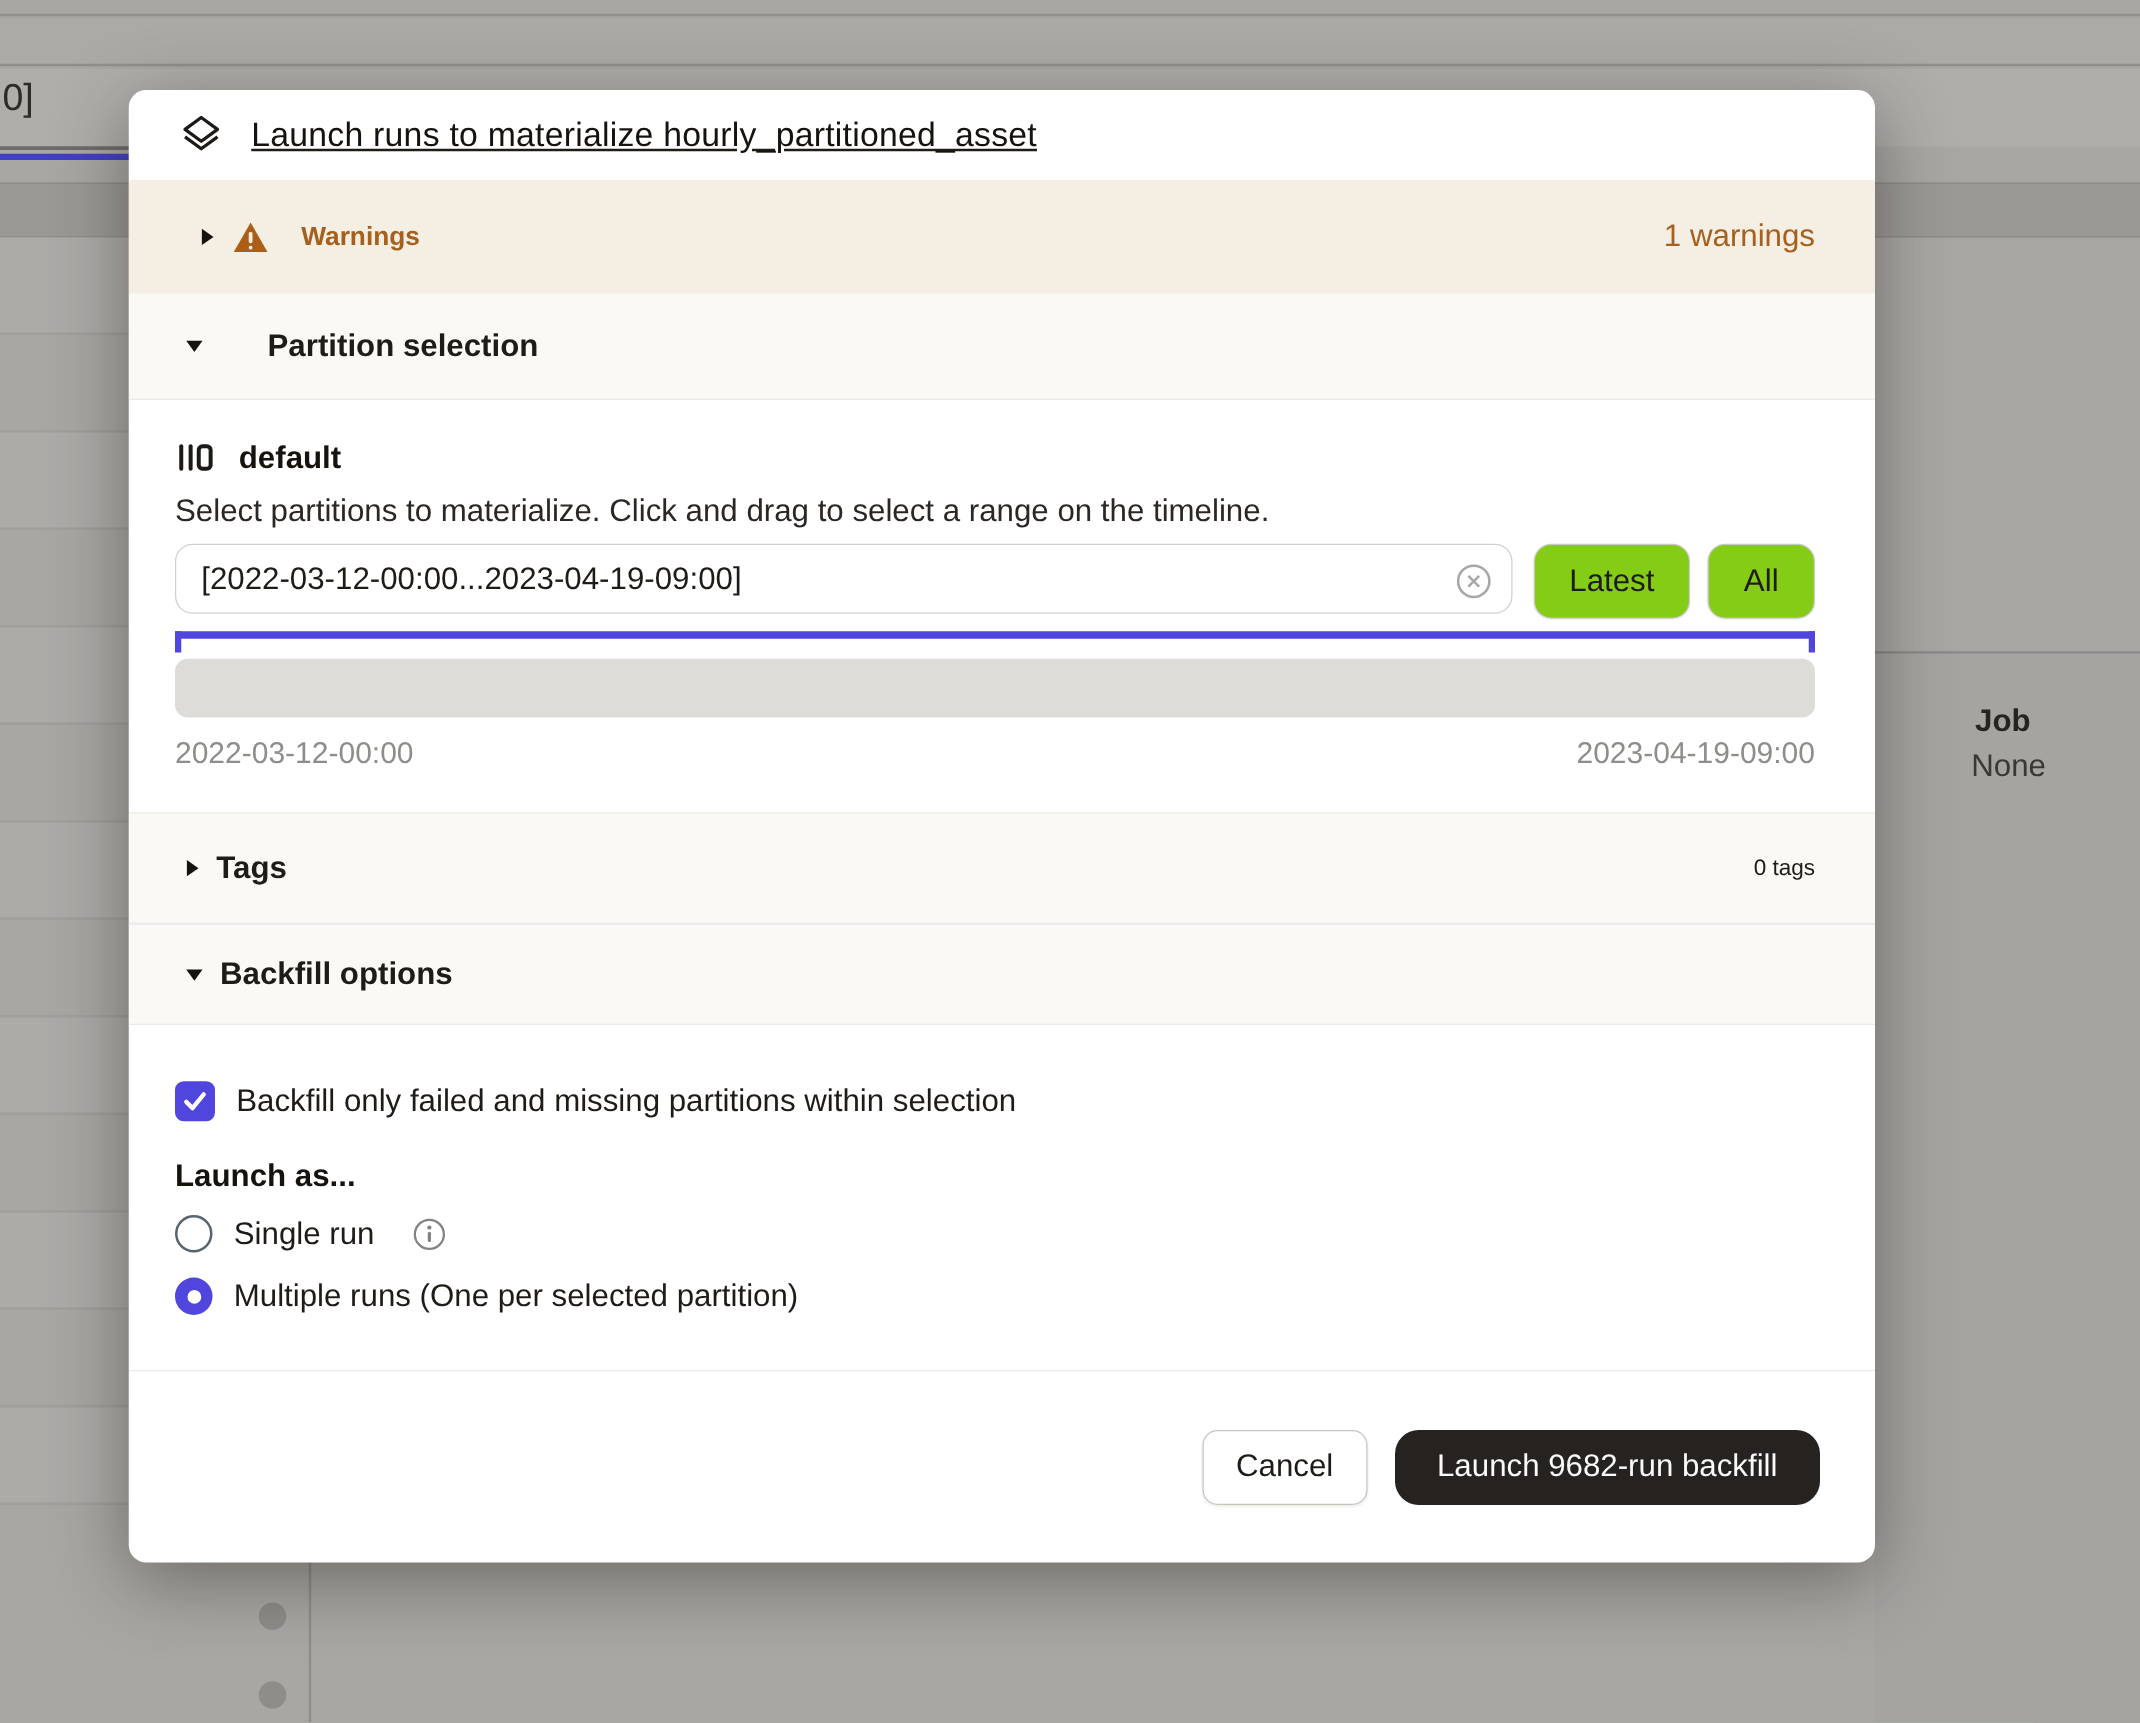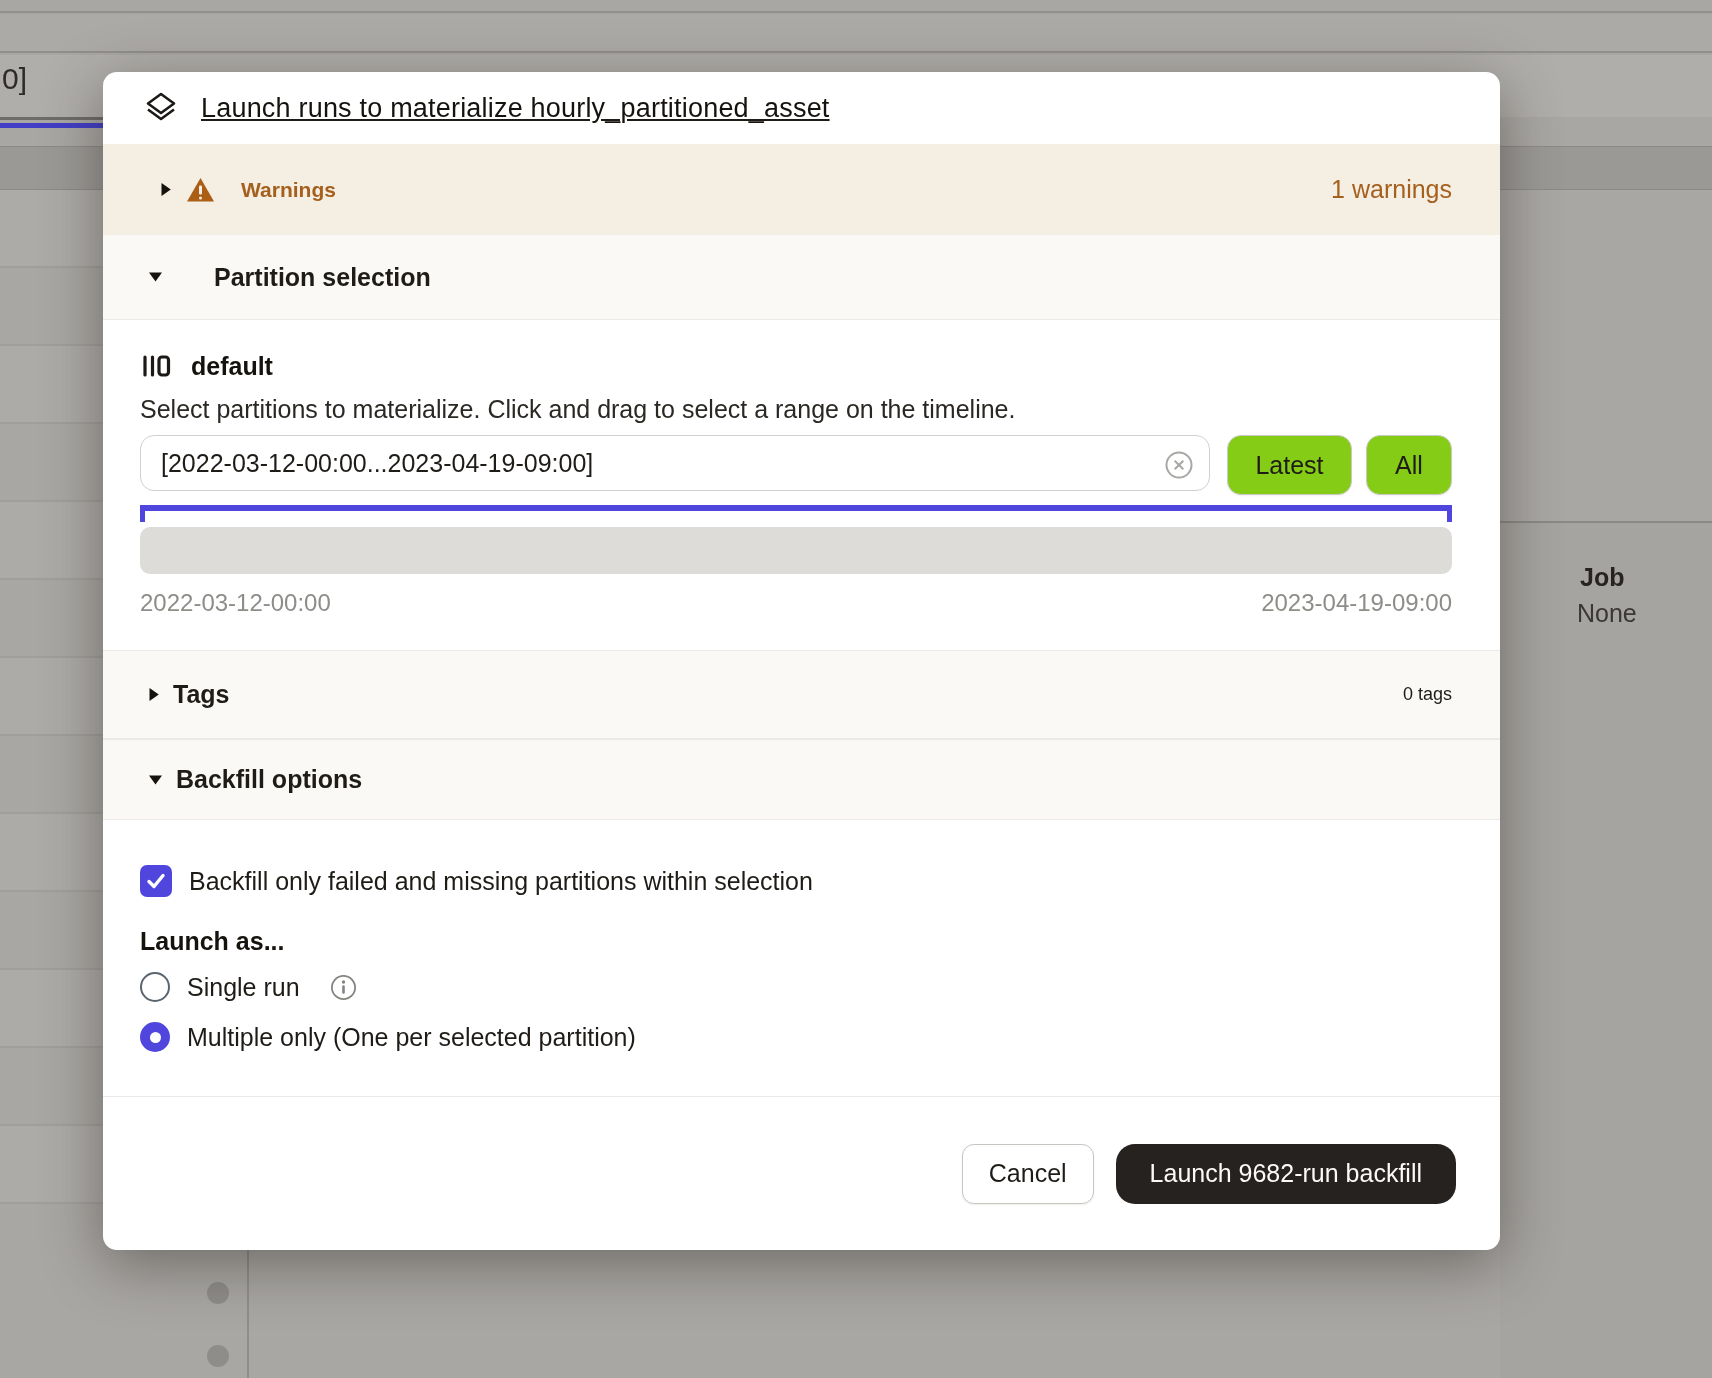--- a/index.html
+++ b/index.html
@@ -277,21 +277,21 @@
           <svg width="27" height="27" viewBox="0 0 27 27" fill="none">
             <circle cx="13.5" cy="13.5" r="11.6" stroke="#85837F" stroke-width="1.8"></circle>
             <circle cx="13.5" cy="8" r="1.7" fill="#85837F"></circle>
             <rect x="12.2" y="11.3" width="2.6" height="8.4" rx="1.3" fill="#85837F"></rect>
           </svg>
         </span>
       </div>
 
       <div class="radio-row second">
         <span class="radio on"></span>
-        <span class="opt-label">Multiple only (One per selected partition)</span>
+        <span class="opt-label">Multiple runs (One per selected partition)</span>
       </div>
     </div>
 
     <div class="footer">
       <button class="btn-cancel">Cancel</button>
       <button class="btn-launch">Launch 9682-run backfill</button>
     </div>
 
   </div>
 </div>

